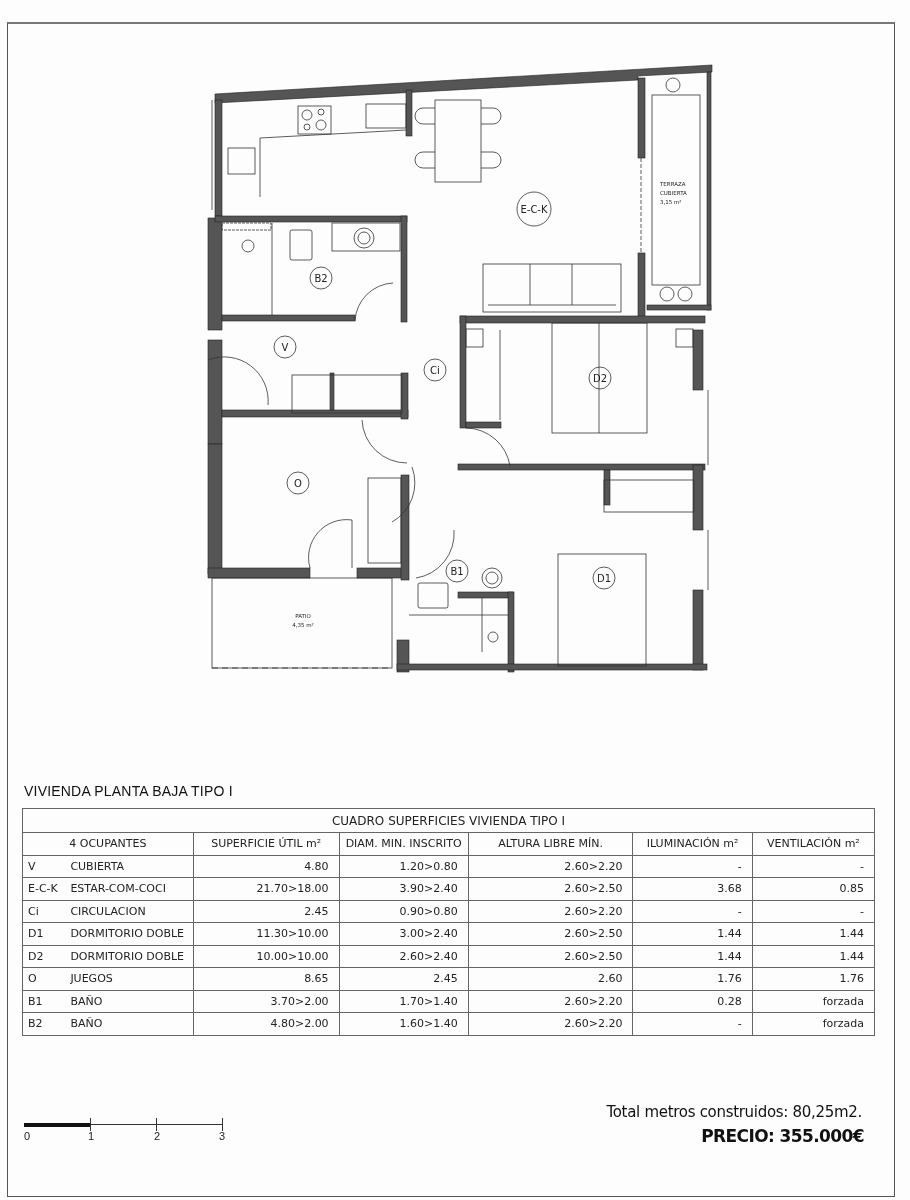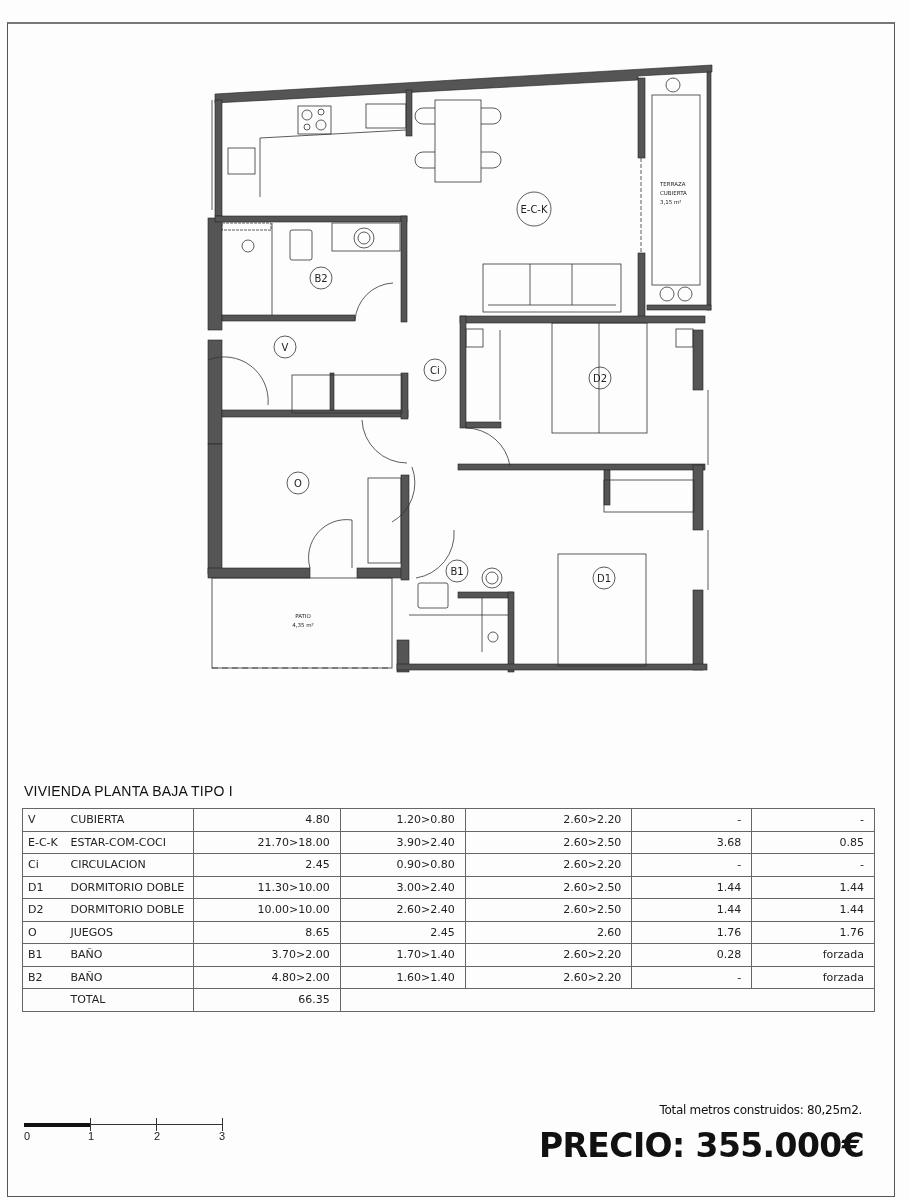--- a/index.html
+++ b/index.html
@@ -16,22 +16,22 @@
   table.sup td.code{width:44px;border-right:none;padding-left:5px;}
   table.sup td.name{border-left:none;padding-left:4px;}
   table.sup tr.total td{border-bottom:1px solid #666;}
   table.sup tr.total td.blank{border-left:none;border-right:1px solid #666;}
   .scale{position:absolute;left:24px;top:1118px;width:200px;height:60px;}
   .scale .bar{position:absolute;top:6px;height:1px;background:#333;}
   .scale .thick{position:absolute;left:0;top:5px;width:66px;height:4px;background:#111;}
   .scale .tick{position:absolute;top:0;width:1px;height:13px;background:#333;}
   .scale .lbl{position:absolute;top:12px;font-size:11px;color:#222;font-family:"Liberation Sans",sans-serif;}
   .scale .ratio{position:absolute;left:0;top:38px;font-size:11px;color:#222;font-family:"Liberation Sans",sans-serif;margin-top:48px;}
-  .built{position:absolute;right:48px;top:1103px;font-size:12px;font-family:"DejaVu Sans",sans-serif;letter-spacing:-0.3px;color:#111;}
-  .price{position:absolute;right:46px;top:1126px;font-size:33px;font-weight:bold;font-family:"DejaVu Sans",sans-serif;letter-spacing:-0.6px;color:#111;}
+  .built{position:absolute;right:48px;top:1103px;font-size:15px;font-family:"DejaVu Sans",sans-serif;letter-spacing:-0.3px;color:#111;}
+  .price{position:absolute;right:46px;top:1126px;font-size:17px;font-weight:bold;font-family:"DejaVu Sans",sans-serif;letter-spacing:-0.6px;color:#111;}
   .rl{font-family:"DejaVu Sans",sans-serif;font-size:10px;fill:#222;}
   .sm{font-family:"DejaVu Sans",sans-serif;font-size:5.5px;fill:#222;}
 </style>
 </head>
 <body>
 
 <div class="frame"></div>
 
 <div class="plan">
   <svg viewBox="0 0 520 620" xmlns="http://www.w3.org/2000/svg">
@@ -183,20 +183,31 @@
   <colgroup>
     <col style="width:44px">
       <col style="width:127px">
       <col style="width:147px">
       <col style="width:125px">
       <col style="width:167px">
       <col style="width:120px">
       <col style="width:123px">
   </colgroup>
   <tbody>
+      <tr class="cap">
+        <td colspan="7">CUADRO SUPERFICIES VIVIENDA TIPO I</td>
+      </tr>
+  <tr class="hdr">
+    <td colspan="2">4  OCUPANTES</td>
+    <td>SUPERFICIE ÚTIL m²</td>
+    <td>DIAM. MIN. INSCRITO</td>
+    <td>ALTURA LIBRE MÍN.</td>
+    <td>ILUMINACIÓN m²</td>
+    <td>VENTILACIÓN m²</td>
+  </tr>
   <tr>
     <td class="code">V</td>
         <td class="name">CUBIERTA</td>
     <td class="num">4.80</td>
         <td class="num">1.20&gt;0.80</td>
     <td class="num">2.60&gt;2.20</td>
         <td class="num">-</td>
     <td class="num">-</td>
   </tr>
   <tr>
@@ -254,26 +265,20 @@
     <td class="num">forzada</td>
   </tr>
   <tr>
     <td class="code">B2</td>
         <td class="name">BAÑO</td>
     <td class="num">4.80&gt;2.00</td>
         <td class="num">1.60&gt;1.40</td>
     <td class="num">2.60&gt;2.20</td>
         <td class="num">-</td>
     <td class="num">forzada</td>
-  </tr>
-  <tr class="total">
-    <td class="code"></td>
-        <td class="name">TOTAL</td>
-    <td class="num">66.35</td>
-    <td class="blank" colspan="4" style="border-left:none;"></td>
   </tr>
 </tbody>
   </table>
 
 <div class="scale">
   <div class="bar" style="left:0;width:198px;"></div>
   <div class="thick"></div>
   <div class="tick" style="left:66px;"></div>
   <div class="tick" style="left:132px;"></div>
   <div class="tick" style="left:198px;"></div>

